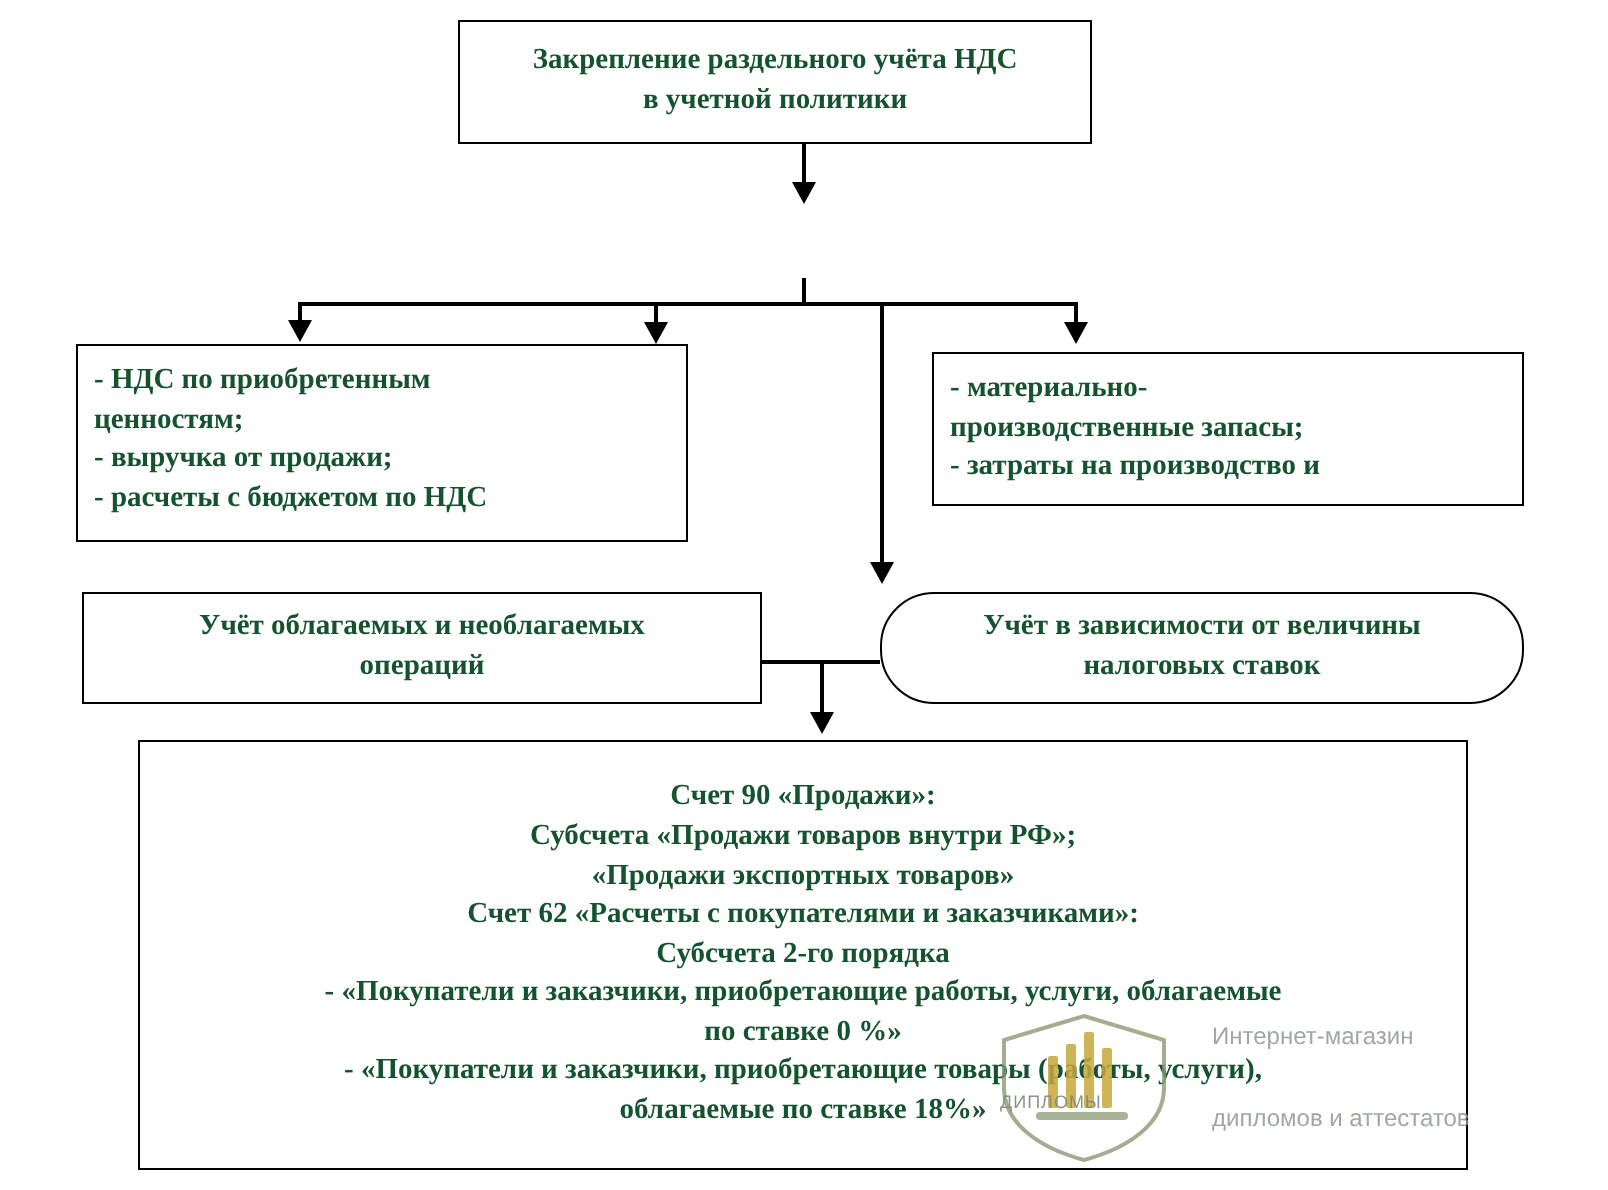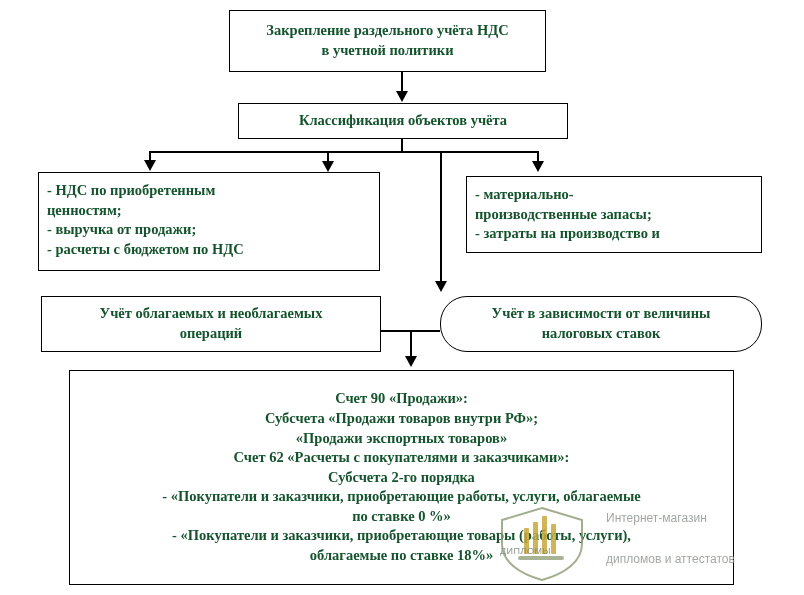--- a/index.html
+++ b/index.html
@@ -45,21 +45,21 @@
     padding: 8px 6px 6px 8px;
   }
   .box.left .txt {
     white-space: pre-line;
     display: block;
   }
 
   
   #box-policy   { left: 229px; top: 10px;  width: 317px; height: 62px; }
   #box-class    { left: 238px; top: 103px; width: 330px; height: 36px; }
-  #box-objects1 { left: 38px;  top: 172px; width: 342px; height: 99px; }
+  #box-objects1 { left: 38px;  top: 172px; width: 306px; height: 99px; }
   #box-objects2 { left: 466px; top: 176px; width: 296px; height: 77px; }
   #box-oper     { left: 41px;  top: 296px; width: 340px; height: 56px; }
   #box-rates    { left: 440px; top: 296px; width: 322px; height: 56px; border-radius: 27px; }
   #box-accounts { left: 69px;  top: 370px; width: 665px; height: 215px;
                   display: flex; align-items: center; justify-content: center; text-align: center; }
 
   
   .line {
     position: absolute;
     background: #000000;
@@ -139,23 +139,20 @@
 
   <div class="line hline" style="left:381px; top:330px; width:59px;"></div>
   <div class="line vline" style="left:410px; top:330px; height:28px;"></div>
   <div class="arrow" style="left:405px; top:356px;"></div>
 
   <div class="box center" id="box-policy">
     <span class="txt">Закрепление раздельного учёта НДС
 в учетной политики</span>
   </div>
 
-  <div class="box center" id="box-class">
-    <span class="txt">Классификация объектов учёта</span>
-  </div>
 
   <div class="box left" id="box-objects1">
     <span class="txt">-   НДС по приобретенным
 ценностям;
 -   выручка от продажи;
 -   расчеты с бюджетом по НДС</span>
   </div>
 
   <div class="box center" id="box-oper">
     <span class="txt">Учёт облагаемых и необлагаемых

